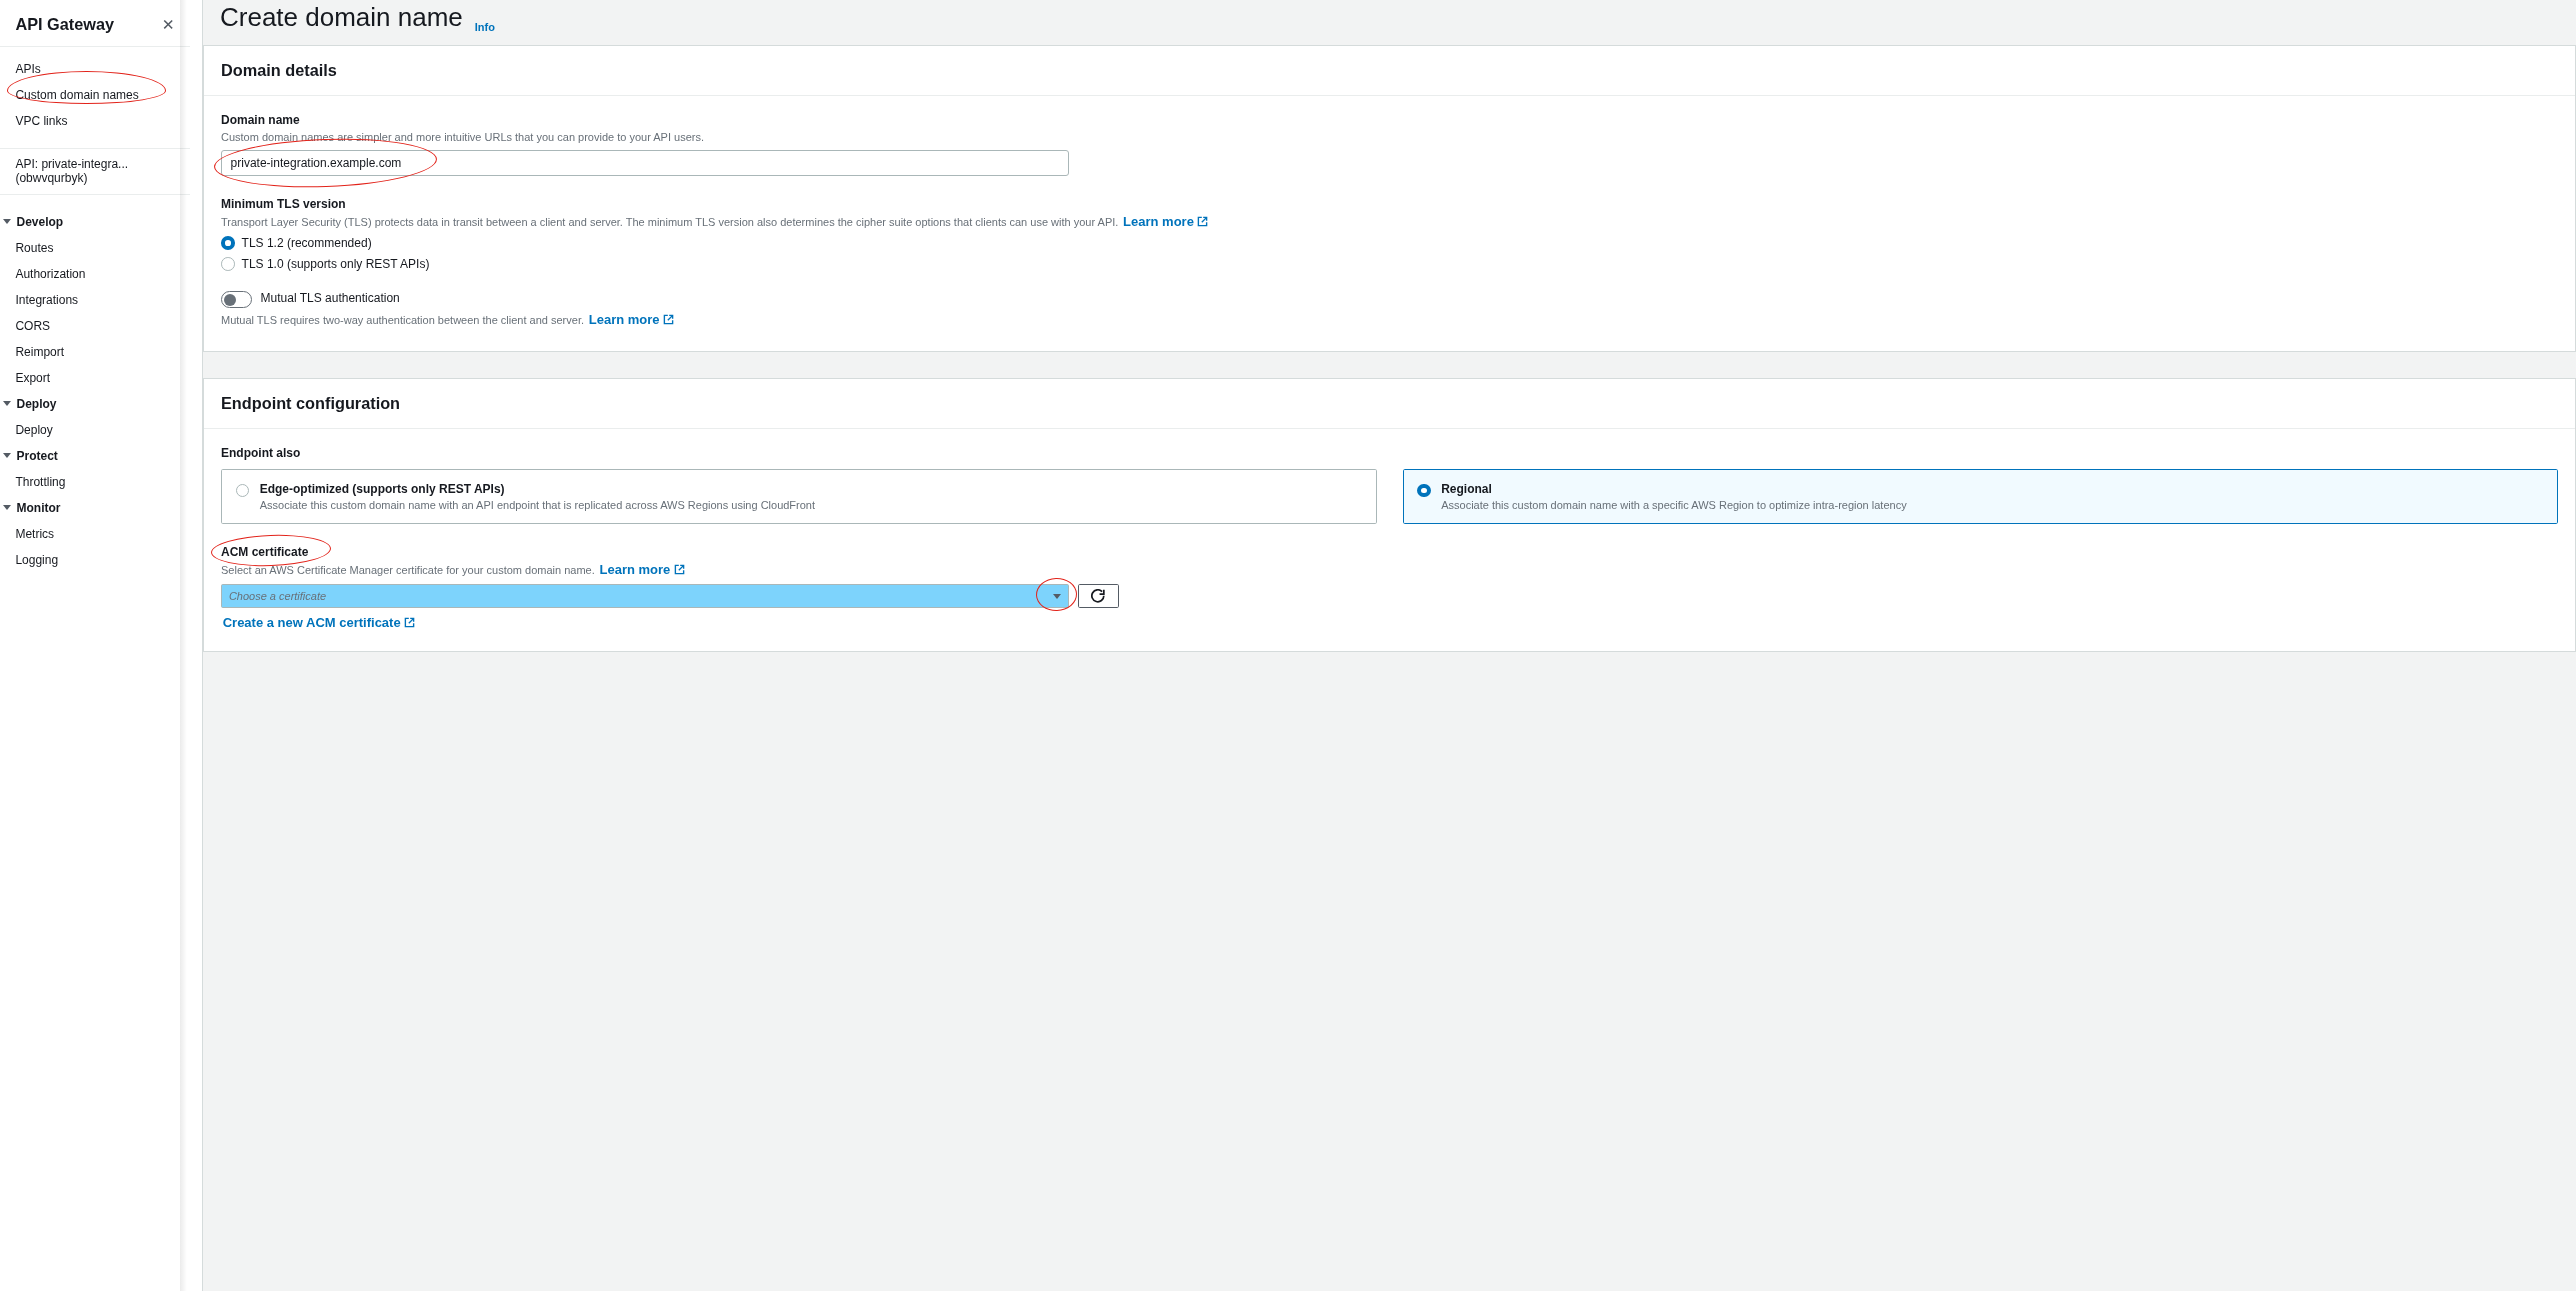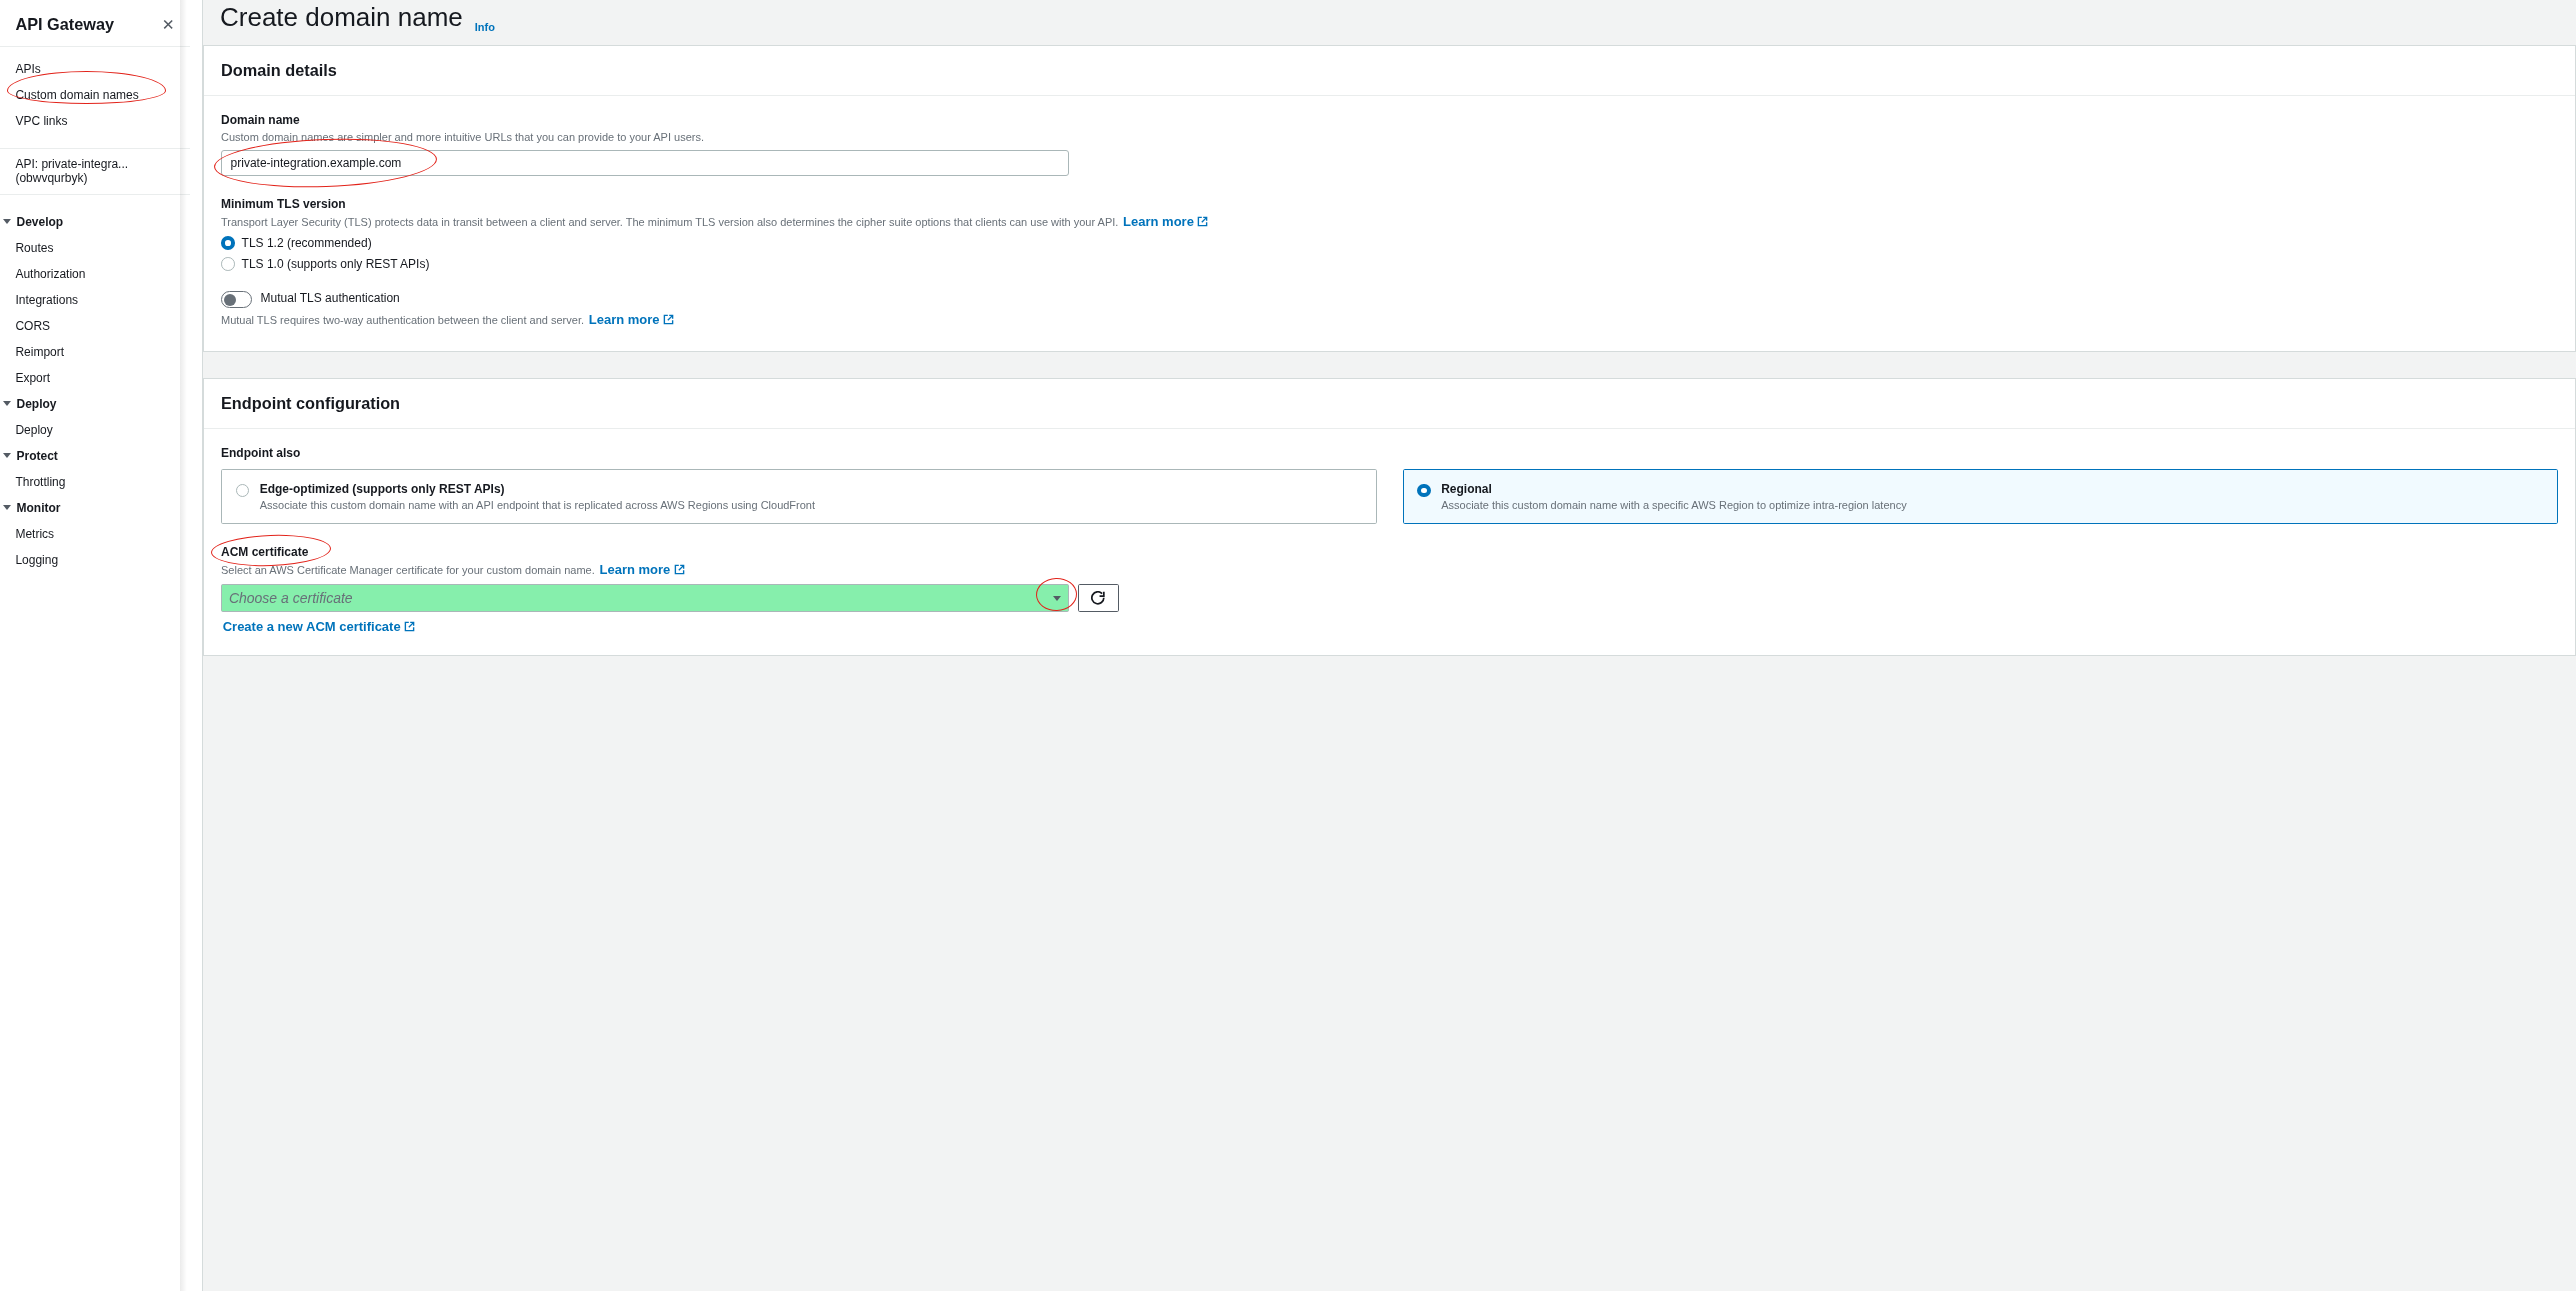--- a/index.html
+++ b/index.html
@@ -203,23 +203,23 @@
   .radio-card .rc-desc {
     font-size: 11px; color: #687078;
   }
   
   .select-row { display: flex; align-items: stretch; gap: 8.6px; position: relative; }
   .select {
     flex: 0 0 848px;
     max-width: 848px;
     border: 0.9px solid #aab7b8;
     border-radius: 1.7px;
-    background: #86efac;
+    background: #7dd3fc;
     padding: 5.1px 6.9px;
-    font-size: 14px;
+    font-size: 11px;
     font-style: italic;
     color: #687078;
     display: flex;
     align-items: center;
     justify-content: space-between;
     cursor: pointer;
     position: relative;
   }
   .select .chev { width: 0; height: 0;
     border-left: 4.3px solid transparent;

